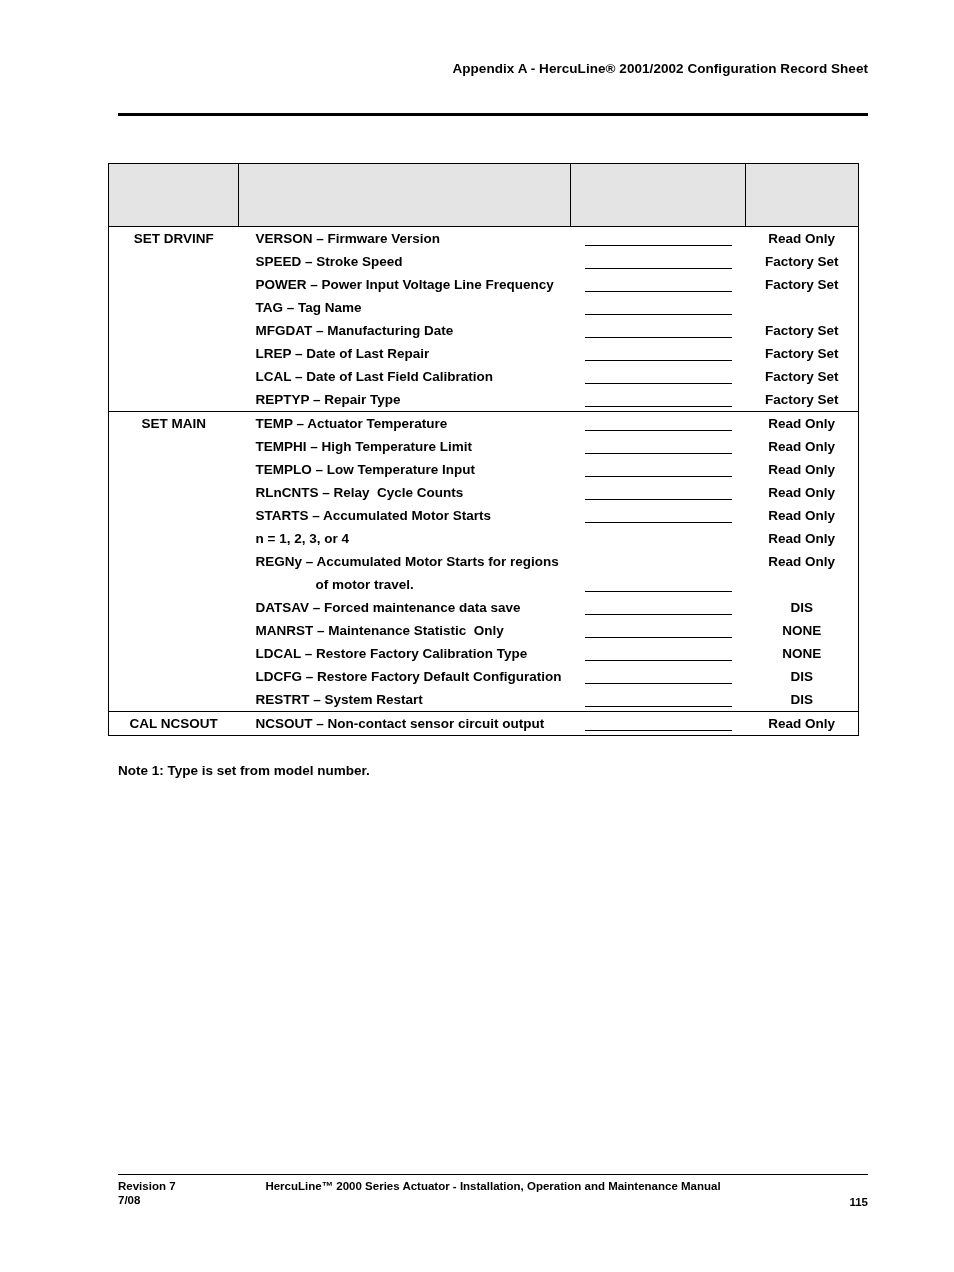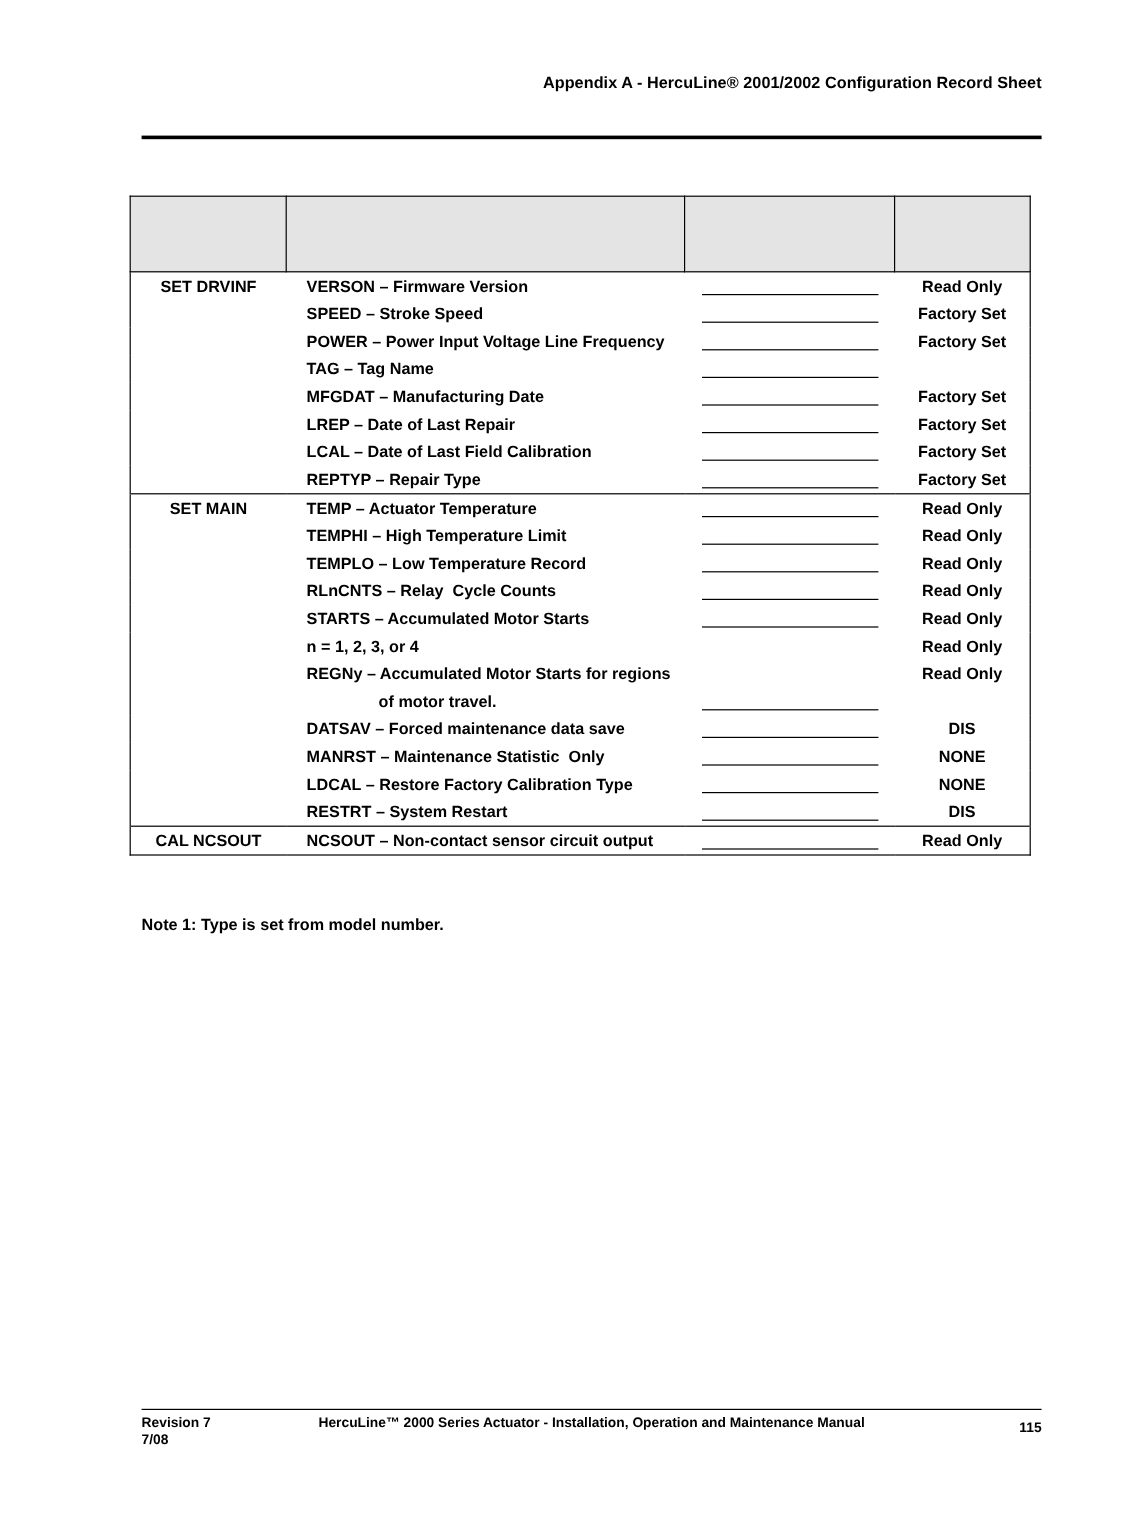--- a/index.html
+++ b/index.html
@@ -172,21 +172,21 @@
     position: absolute;
     left: 115px;
     top: 0;
     width: 520px;
     text-align: center;
     white-space: nowrap;
   }
   .footer-right {
     position: absolute;
     right: 0;
-    top: 4px;
+    top: 16px;
     text-align: right;
     white-space: nowrap;
   }
 </style>
 </head>
 <body>
 
 <div class="page">
 
   <div class="page-header">Appendix A - HercuLine® 2001/2002 Configuration Record Sheet</div>
@@ -327,21 +327,21 @@
           <td class="cell-value"><span class="blank-line"></span></td>
           <td class="cell-status">
             <span class="status-text">Read Only</span>
           </td>
         </tr>
         <tr>
           <td class="cell-menu">
             <span class="row-text">&nbsp;</span>
           </td>
           <td class="cell-param">
-            <span class="row-text">TEMPLO – Low Temperature Record</span>
+            <span class="row-text">TEMPLO – Low Temperature Input</span>
           </td>
           <td class="cell-value"><span class="blank-line"></span></td>
           <td class="cell-status">
             <span class="status-text">Read Only</span>
           </td>
         </tr>
         <tr>
           <td class="cell-menu">
             <span class="row-text">&nbsp;</span>
           </td>
@@ -419,20 +419,32 @@
         <tr>
           <td class="cell-menu">
             <span class="row-text">&nbsp;</span>
           </td>
           <td class="cell-param">
             <span class="row-text">LDCAL – Restore Factory Calibration Type</span>
           </td>
           <td class="cell-value"><span class="blank-line"></span></td>
           <td class="cell-status">
             <span class="status-text">NONE</span>
+          </td>
+        </tr>
+        <tr>
+          <td class="cell-menu">
+            <span class="row-text">&nbsp;</span>
+          </td>
+          <td class="cell-param">
+            <span class="row-text">LDCFG – Restore Factory Default Configuration</span>
+          </td>
+          <td class="cell-value"><span class="blank-line"></span></td>
+          <td class="cell-status">
+            <span class="status-text">DIS</span>
           </td>
         </tr>
         <tr>
           <td class="cell-menu">
             <span class="row-text">&nbsp;</span>
           </td>
           <td class="cell-param">
             <span class="row-text">RESTRT – System Restart</span>
           </td>
           <td class="cell-value"><span class="blank-line"></span></td>

